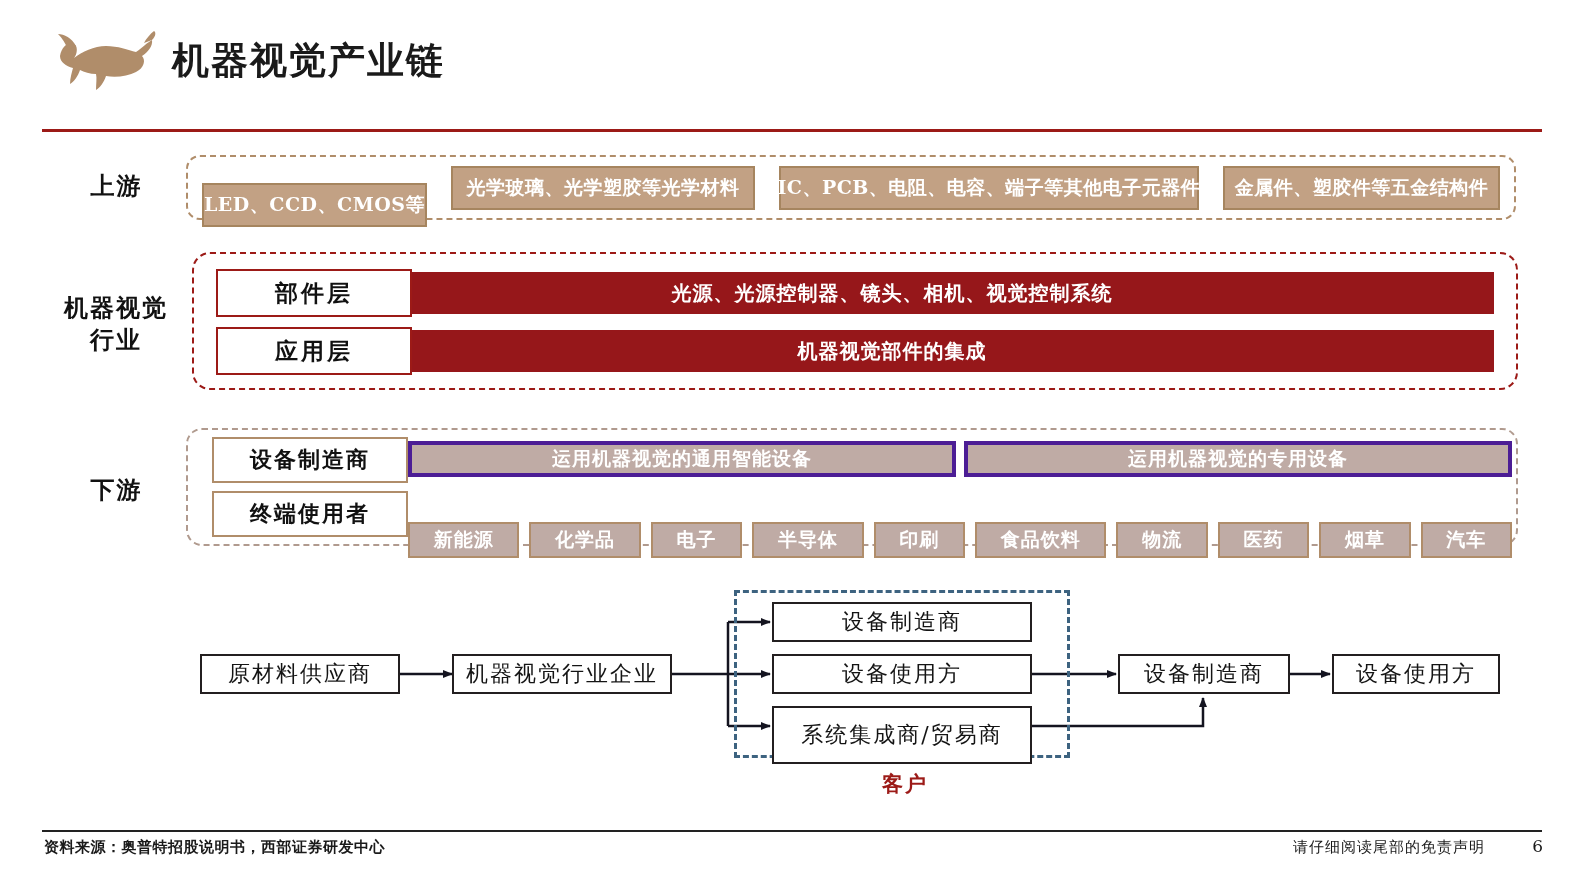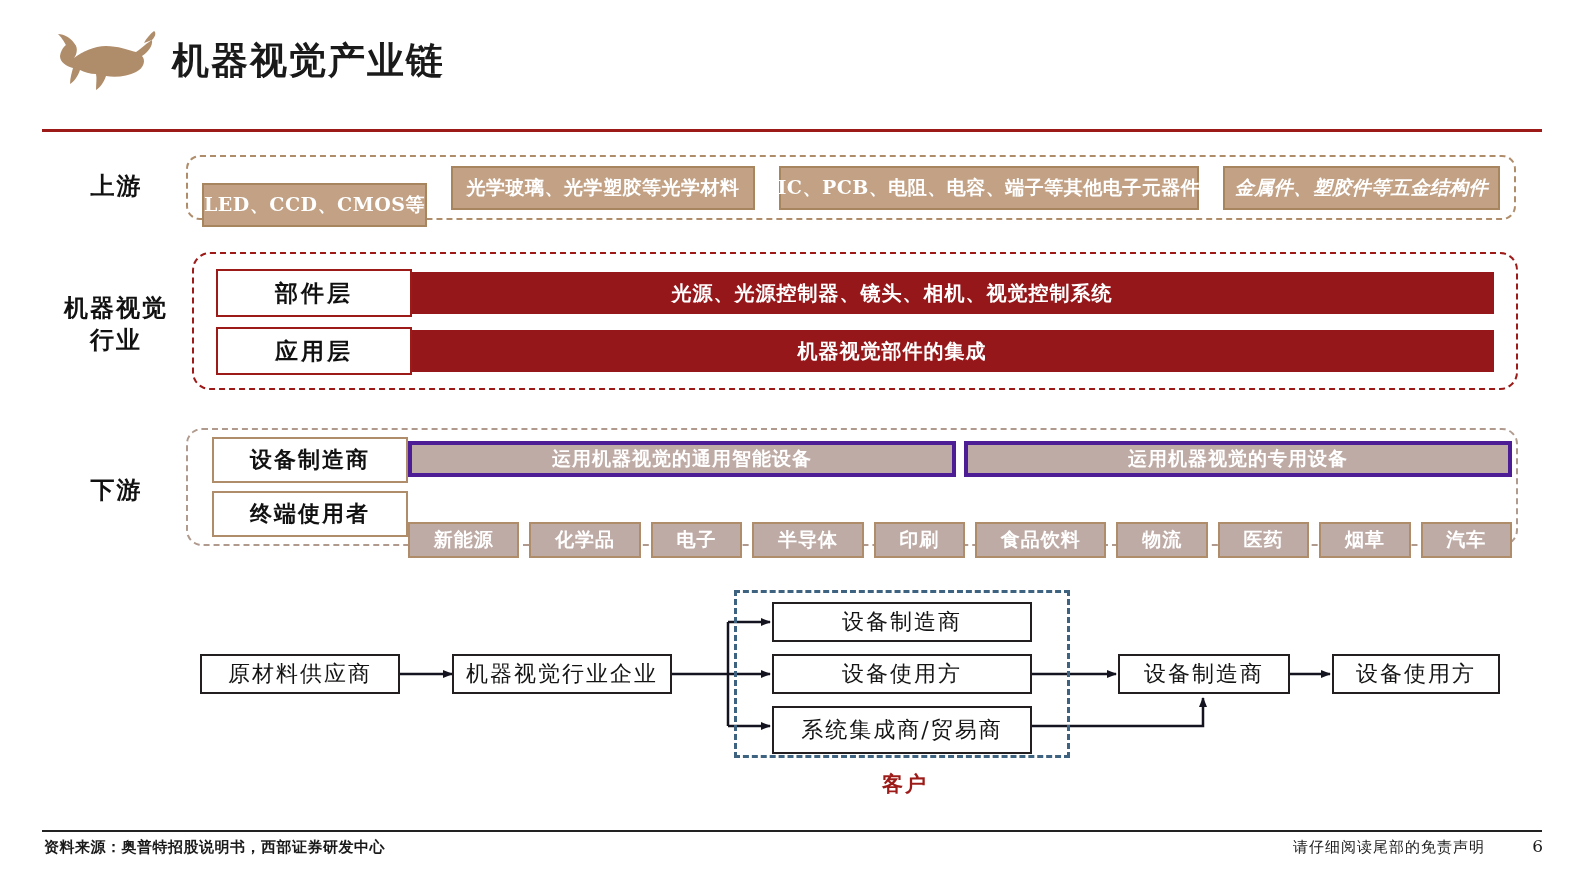--- a/index.html
+++ b/index.html
@@ -87,21 +87,21 @@
     display: flex;
     align-items: center;
     justify-content: center;
     letter-spacing: 0.5px;
     white-space: nowrap;
     font-family: "DejaVu Serif", "Liberation Serif", serif;
   }
   .up-0 { width: 228px; margin-top: 34px; }
   .up-1 { width: 318px; }
   .up-2 { width: 420px; }
-  .up-3 { width: 290px; font-style: italic; }
+  .up-3 { width: 290px; }
 
   
   .band-industry {
     left: 192px; top: 252px;
     width: 1326px; height: 138px;
     border: 2px dashed #9c1a17;
     border-radius: 18px;
   }
   .mid-bar {
     position: absolute;
@@ -353,21 +353,21 @@
       <line x1="1290" y1="104" x2="1330" y2="104" stroke="#141420" stroke-width="2.5" marker-end="url(#ah)"></line>
     </svg>
 
     <div class="customer-dash" style="left:734px; top:20px; width:336px; height:168px;"></div>
 
     <div class="flow-box" style="left:200px; top:84px; width:200px; height:40px;">原材料供应商</div>
     <div class="flow-box" style="left:452px; top:84px; width:220px; height:40px;">机器视觉行业企业</div>
 
     <div class="flow-box" style="left:772px; top:32px; width:260px; height:40px;">设备制造商</div>
     <div class="flow-box" style="left:772px; top:84px; width:260px; height:40px;">设备使用方</div>
-    <div class="flow-box" style="left:772px; top:136px; width:260px; height:48px;">系统集成商/贸易商</div>
+    <div class="flow-box" style="left:772px; top:136px; width:260px; height:58px;">系统集成商/贸易商</div>
 
     <div class="flow-box" style="left:1118px; top:84px; width:172px; height:40px;">设备制造商</div>
     <div class="flow-box" style="left:1332px; top:84px; width:168px; height:40px;">设备使用方</div>
 
     <div class="customer-label" style="left:882px; top:200px;">客户</div>
   </div>
 
   <div class="footer-rule"></div>
   <div class="footer-source">资料来源：奥普特招股说明书，西部证券研发中心</div>
   <div class="footer-disclaimer">请仔细阅读尾部的免责声明</div>

